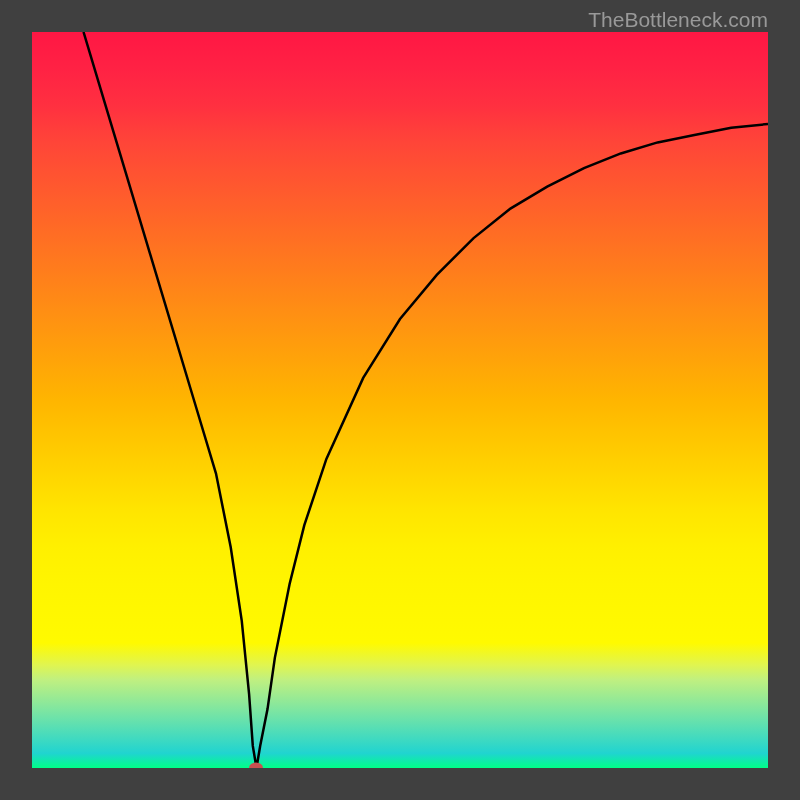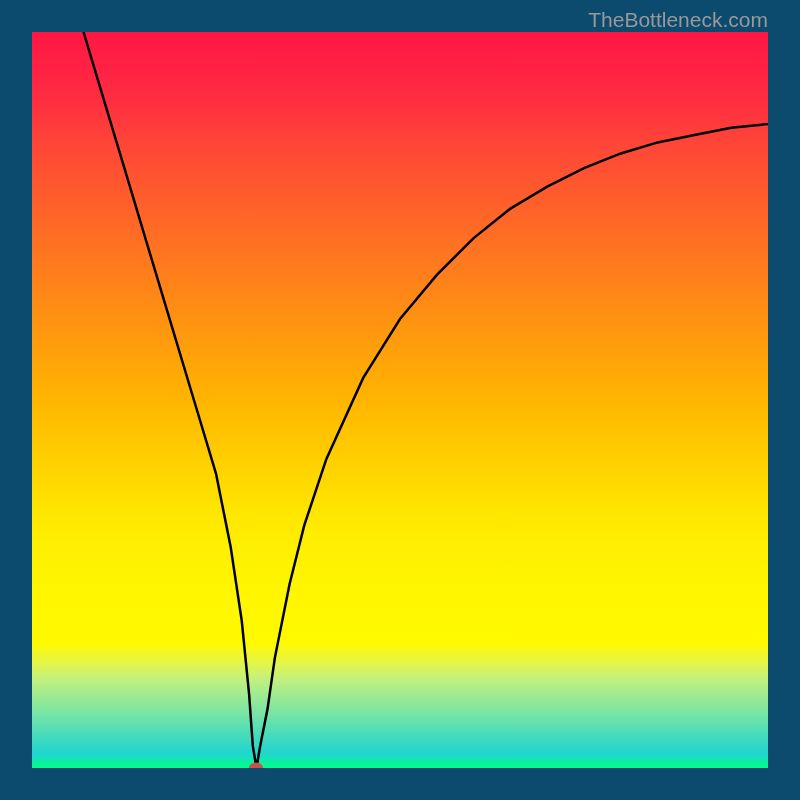--- a/index.html
+++ b/index.html
@@ -10,21 +10,21 @@
     body {
       width: 800px;
       height: 800px;
       background: #000;
       position: relative;
       overflow: hidden;
     }
     .container {
       width: 800px;
       height: 800px;
-      background: #0c4a6e;
+      background: #404040;
       position: relative;
     }
     .chart-area {
       position: absolute;
       top: 32px;
       left: 32px;
       width: 736px;
       height: 736px;
       overflow: hidden;
     }

